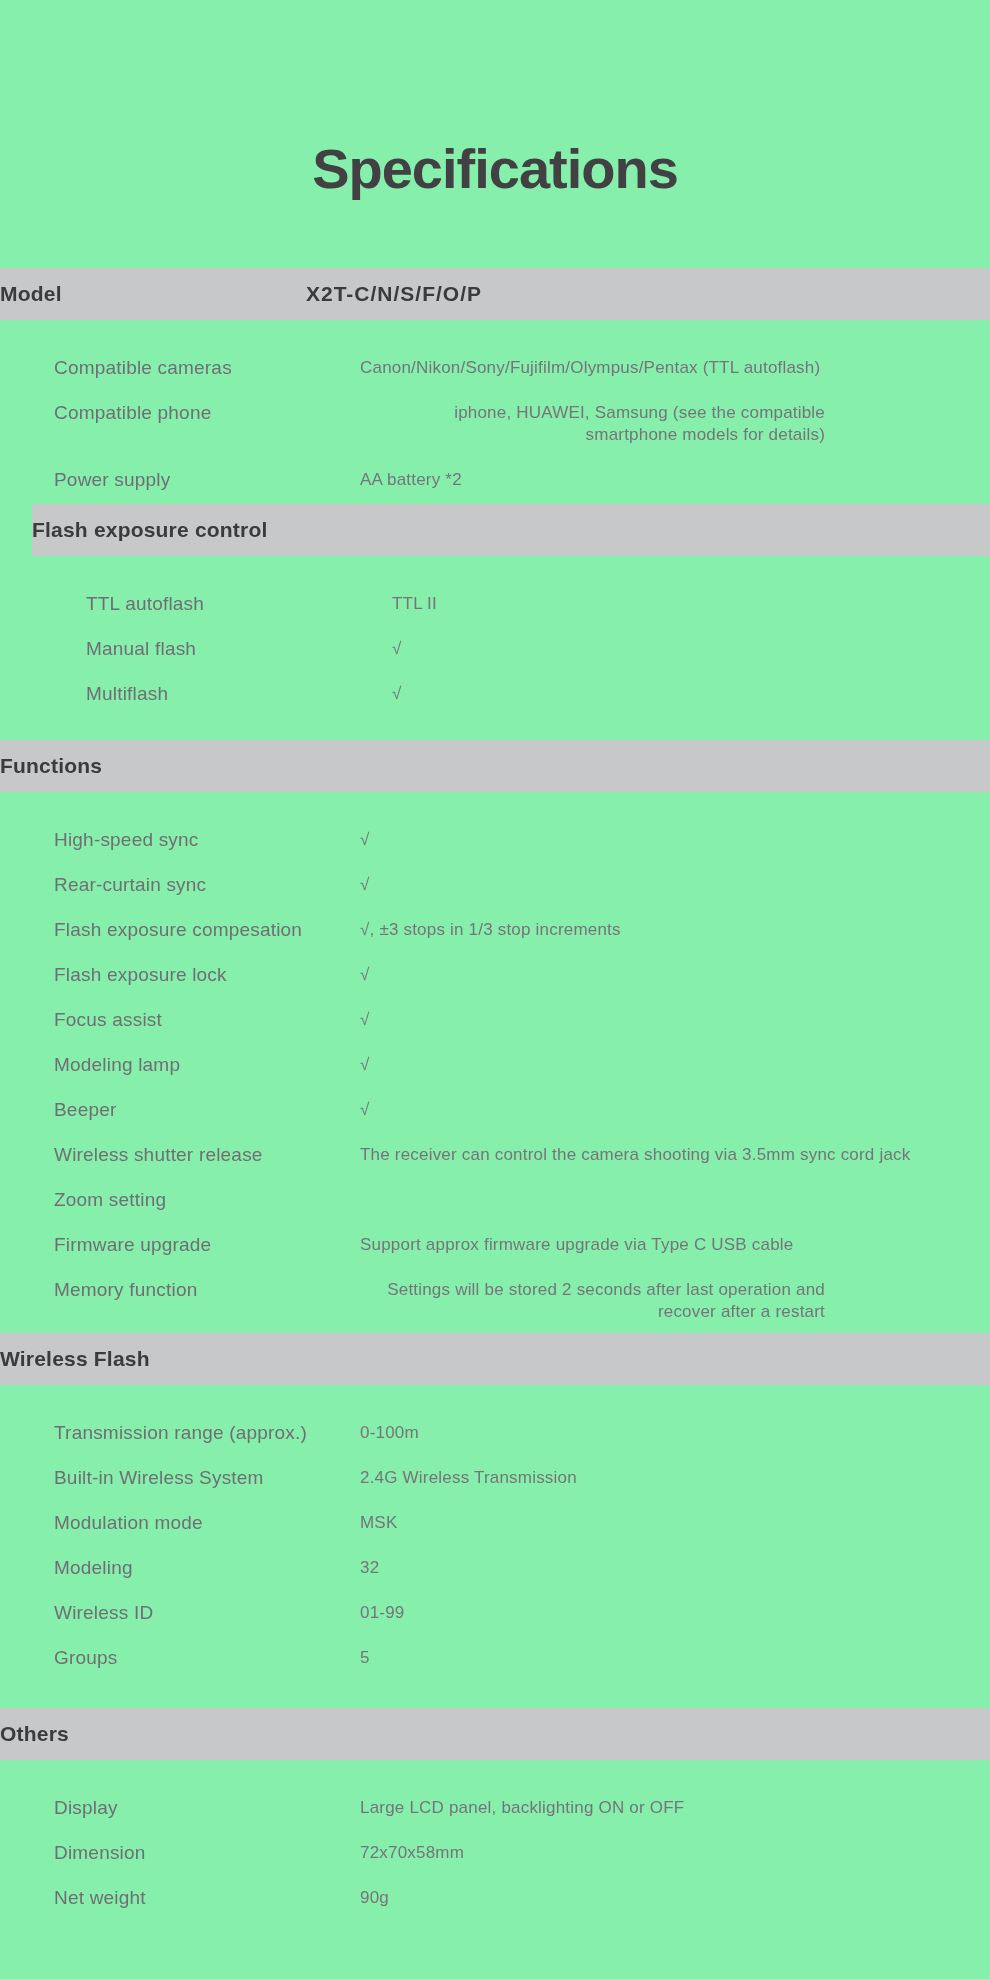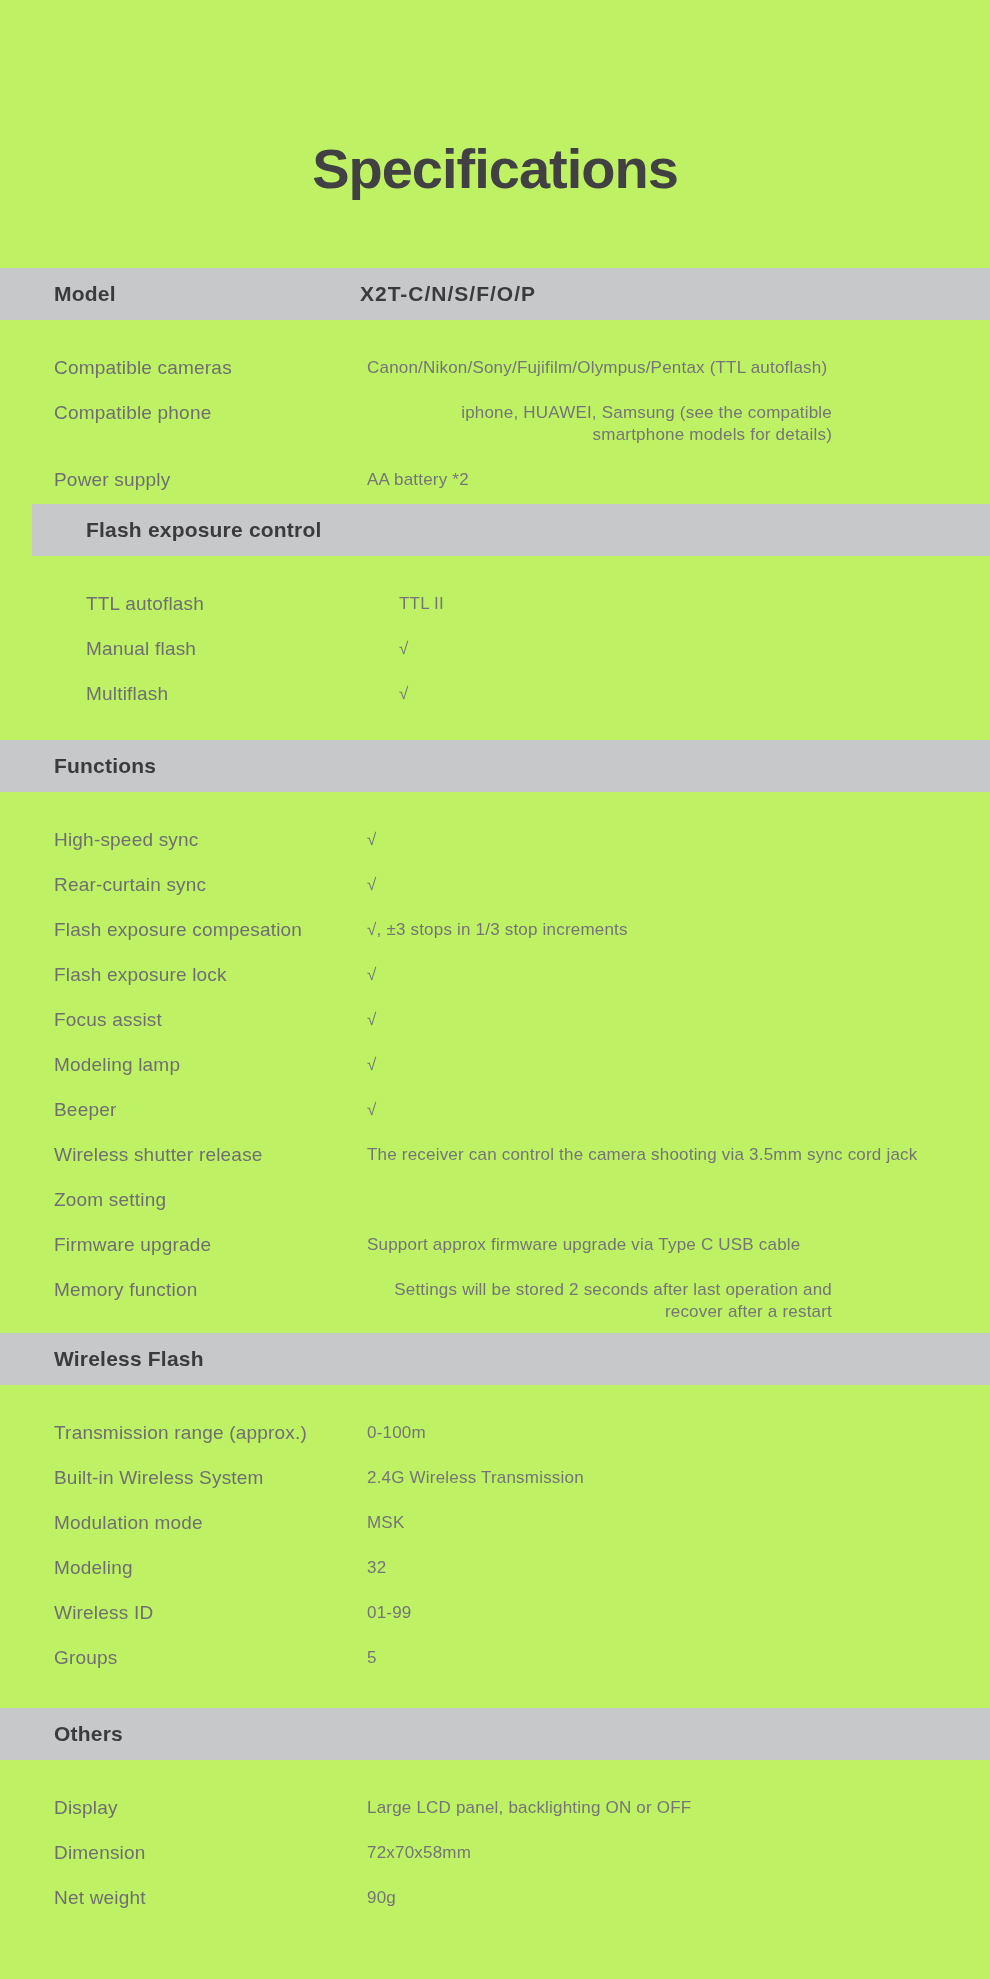--- a/index.html
+++ b/index.html
@@ -5,21 +5,21 @@
   * { margin: 0; padding: 0; box-sizing: border-box; }
   html, body { background: #ffffff; }
   body {
     font-family: "Liberation Sans", "DejaVu Sans", sans-serif;
     width: 990px;
   }
   .page {
     position: relative;
     width: 990px;
     height: 1979px;
-    background: #bef264;
+    background: #86efac;
     overflow: hidden;
   }
   .page-title {
     position: absolute;
     top: 136px;
     left: 0;
     width: 100%;
     text-align: center;
     font-size: 56px;
     font-weight: 700;
@@ -28,41 +28,39 @@
   }
   .spec-section { position: absolute; left: 0; width: 990px; }
   .section-bar {
     height: 52px;
     width: 100%;
     background: #c7c8c9;
     display: flex;
     align-items: center;
   }
   .bar-label {
-    margin-left: 54px;
     width: 306px;
     flex-shrink: 0;
     font-size: 21px;
     font-weight: 700;
     color: #3b3b3e;
     letter-spacing: 0.2px;
   }
   .bar-value {
     font-size: 21px;
     font-weight: 700;
     color: #3b3b3e;
     letter-spacing: 1px;
   }
   .section-rows { padding-top: 26px; }
   .spec-row {
     display: flex;
     align-items: flex-start;
     padding: 11px 0 12px 0;
     min-height: 45px;
-    gap: 7px;
   }
   .row-label {
     margin-left: 54px;
     width: 306px;
     flex-shrink: 0;
     font-size: 19px;
     line-height: 22px;
     color: #6f6f72;
     letter-spacing: 0.2px;
   }

